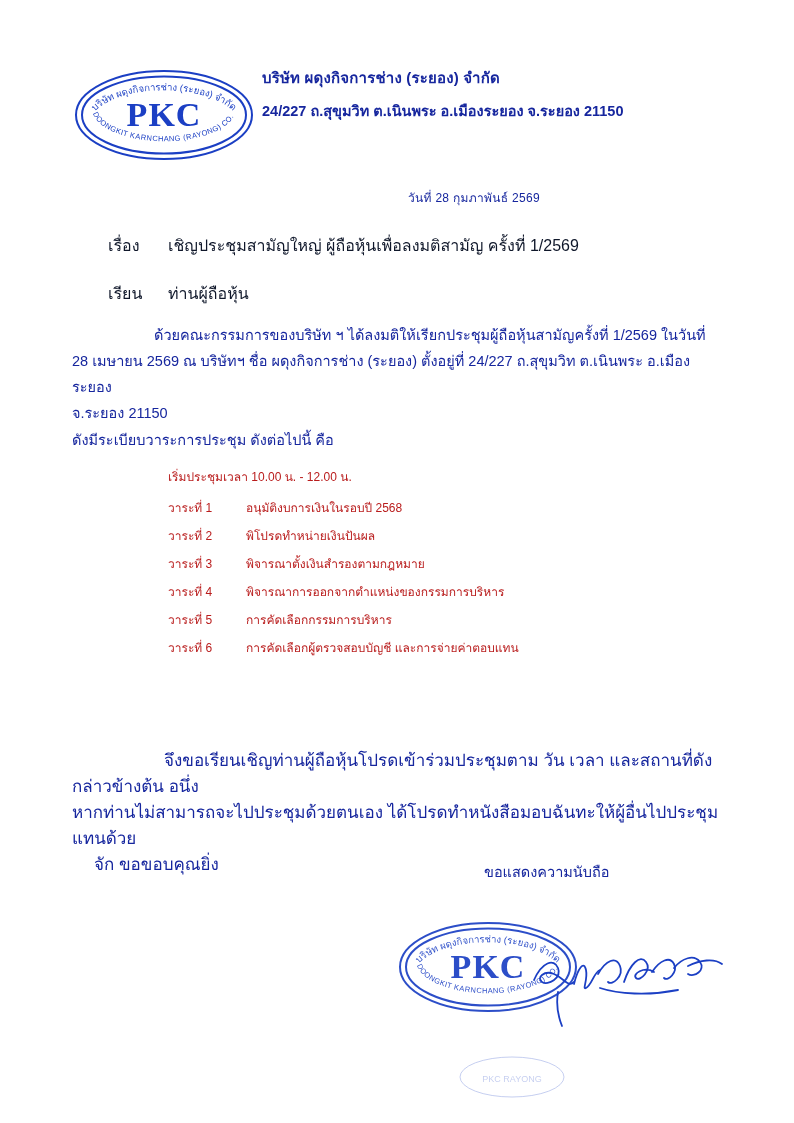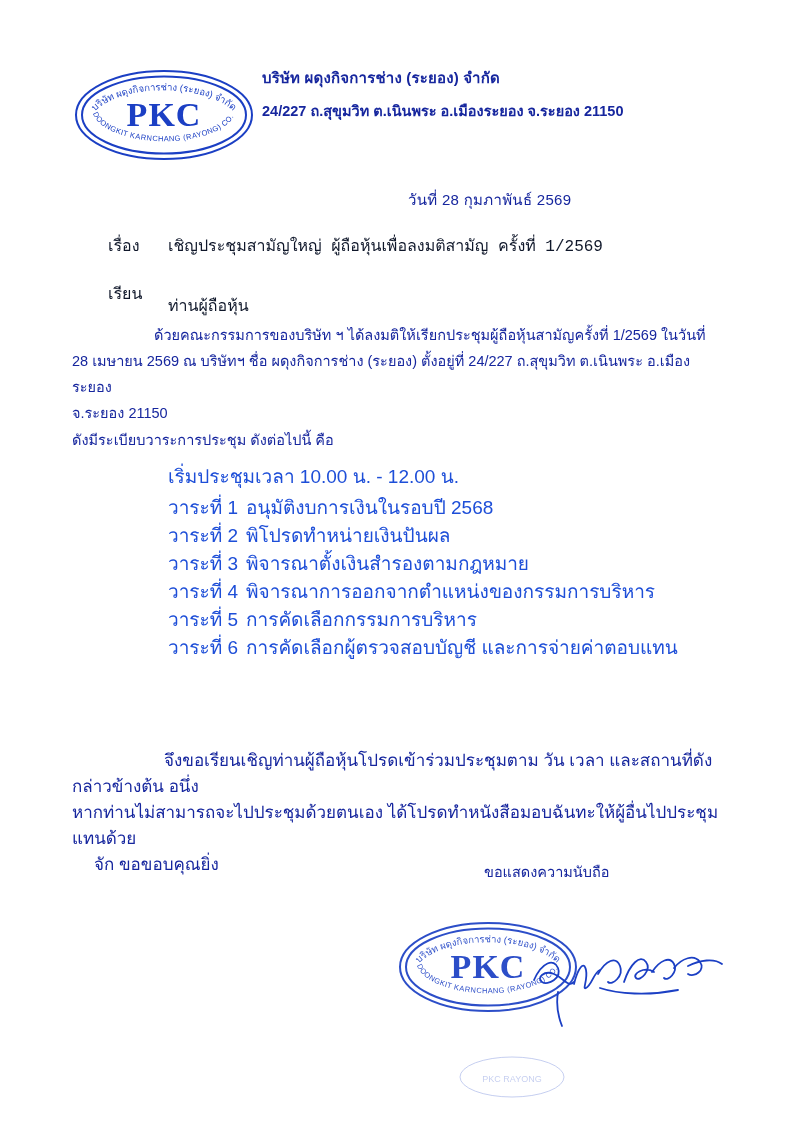--- a/index.html
+++ b/index.html
@@ -65,33 +65,33 @@
   
   .seal {
     display: block;
   }
 
   
   .doc-date {
     position: absolute;
     left: 408px;
     top: 188px;
-    font-size: 15px;
+    font-size: 12px;
     color: #16269e;
     letter-spacing: 0.3px;
   }
   .row-label {
     position: absolute;
     font-size: 16px;
     color: #0f172a;
   }
   .subject-label { left: 108px; top: 233px; }
-  .subject-text  { left: 168px; top: 233px; font-family: Liberation Mono, monospace; }
+  .subject-text  { left: 168px; top: 233px; }
   .to-label      { left: 108px; top: 281px; }
-  .to-text       { left: 168px; top: 293px; }
+  .to-text       { left: 168px; top: 281px; }
 
   .para1 {
     position: absolute;
     left: 72px;
     top: 322px;
     width: 650px;
     font-size: 14.5px;
     line-height: 26px;
     color: #16269e;
     text-indent: 82px;
@@ -105,22 +105,22 @@
     top: 428px;
     font-size: 14.5px;
     color: #16269e;
   }
 
   .agenda-list {
     position: absolute;
     left: 168px;
     top: 468px;
     width: 560px;
-    font-size: 19px;
-    color: #1d4ed8;
+    font-size: 12px;
+    color: #b91c1c;
   }
   .agenda-row {
     display: flex;
     margin-bottom: 10px;
     line-height: 18px;
   }
   .agenda-row .num {
     width: 78px;
     flex: 0 0 78px;
   }

